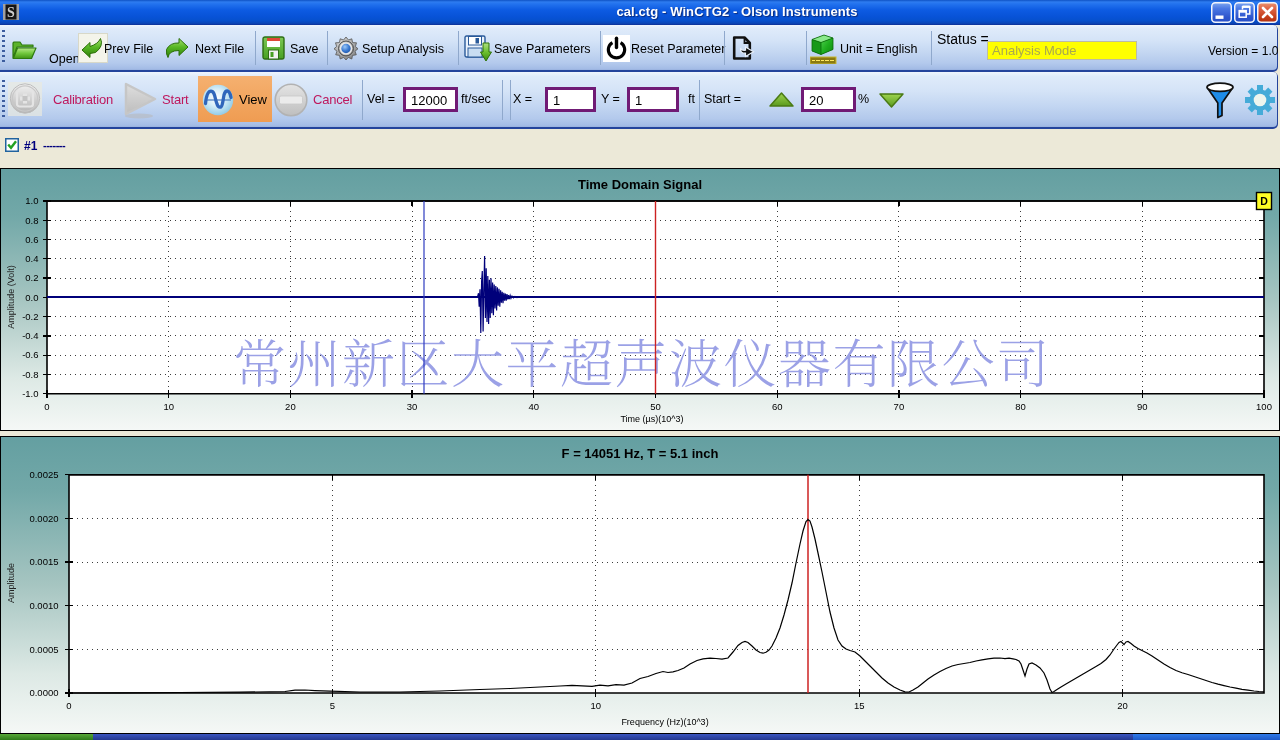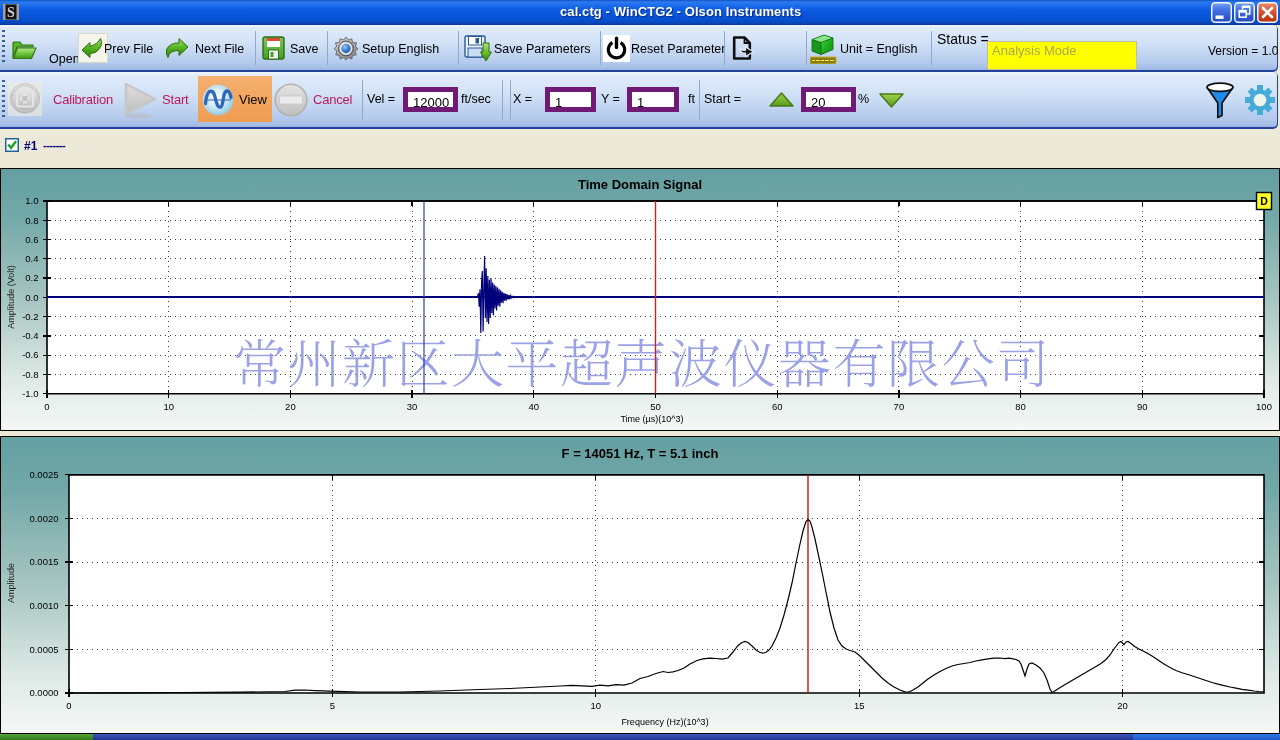--- a/index.html
+++ b/index.html
@@ -4,30 +4,30 @@
 html,body{width:1280px;height:740px;overflow:hidden}
 body{font-family:"Liberation Sans",sans-serif;background:#ece9d8;position:relative}
 div{position:absolute}
 svg{position:absolute}
 .tb{width:1277px;border-radius:0 4px 4px 0}
 .t1{background:linear-gradient(180deg,#eef5fe 0%,#dfebfa 8%,#d4e3f7 35%,#c4d7f2 60%,#b3c9ec 85%,#a4bce6 97%,#98b1de 100%)}
 .sep{width:1px;background:#8fa8cc;top:31px;height:34px}
 .sep2{width:1px;background:#8fa8cc;top:80px;height:40px}
 .lbl{font-size:12.5px;color:#000;white-space:nowrap}
 .dis{color:#be185d;letter-spacing:-0.2px}
-.inp{background:#fff;border:5px solid #701a75;font-size:13px;color:#000;padding:3px 0 0 5px;white-space:nowrap}
+.inp{background:#fff;border:3px solid #701a75;font-size:13px;color:#000;padding:3px 0 0 5px;white-space:nowrap}
 .grip{left:2px;width:3px;background-image:repeating-linear-gradient(180deg,#3c5c9e 0,#3c5c9e 2px,transparent 2px,transparent 5px)}
 </style></head><body>
 <div style="left:0;top:0;width:1280px;height:25px;background:linear-gradient(180deg,#0f52c4 0%,#2e7cf0 8%,#2272ee 16%,#0d5be2 40%,#0853d8 65%,#0650cd 82%,#0a46b8 93%,#0d2f94 100%)"></div>
 <svg style="left:3px;top:4px" width="16" height="16">
     <rect width="16" height="16" fill="#a0a0a0"></rect>
     <rect x="2.5" y="0.5" width="11" height="15" fill="#141414"></rect>
     <text x="8" y="13" font-family="Liberation Serif,serif" font-size="14" font-weight="bold" fill="#cccccc" text-anchor="middle">S</text>
   </svg>
-<div style="left:560px;top:4px;width:354px;text-align:left;font-size:13px;font-weight:bold;color:#fff;text-shadow:1px 1px 1px #0a2a7a;font-family:'Liberation Sans',sans-serif;letter-spacing:0.1px">cal.ctg - WinCTG2 - Olson Instruments</div>
+<div style="left:560px;top:4px;width:354px;text-align:center;font-size:13px;font-weight:bold;color:#fff;text-shadow:1px 1px 1px #0a2a7a;font-family:'Liberation Sans',sans-serif;letter-spacing:0.1px">cal.ctg - WinCTG2 - Olson Instruments</div>
 <svg style="left:1211px;top:2px" width="21" height="21">
     <defs>
       <linearGradient id="wbmin1211" x1="0" y1="0" x2="0" y2="1">
         <stop offset="0" stop-color="#7da6f0"></stop>
         <stop offset="0.3" stop-color="#4a78e4"></stop>
         <stop offset="0.75" stop-color="#2e55cc"></stop>
         <stop offset="1" stop-color="#2850c8"></stop>
       </linearGradient>
     </defs>
     <rect x="0.75" y="0.75" width="19.5" height="19.5" rx="3.5" fill="url(#wbmin1211)" stroke="#f0f4fc" stroke-width="1.5"></rect>
@@ -128,21 +128,21 @@
         <stop offset="0.5" stop-color="#3878d0"></stop>
         <stop offset="1" stop-color="#1a4a9a"></stop>
       </radialGradient>
     </defs>
     <g fill="url(#gearg)" stroke="#585858" stroke-width="0.8">
       <path d="M12,1 L14.5,4 L17.8,2.8 L18.6,6.6 L22.5,6.8 L21.4,10.5 L24,12.8 L21,15.2 L22.3,18.8 L18.5,19.4 L17.8,23 L14.3,21.4 L12,24 L9.7,21.4 L6.2,23 L5.5,19.4 L1.7,18.8 L3,15.2 L0,12.8 L2.6,10.5 L1.5,6.8 L5.4,6.6 L6.2,2.8 L9.5,4 Z"></path>
     </g>
     <circle cx="12" cy="12.5" r="7.5" fill="url(#gearg)" stroke="#505050"></circle>
     <circle cx="12" cy="12.5" r="5.5" fill="url(#globeg)" stroke="#e8e8e8" stroke-width="1.6"></circle>
   </svg>
-<div class="lbl" style="left:362px;top:42px;">Setup English</div>
+<div class="lbl" style="left:362px;top:42px;">Setup Analysis</div>
 <div class="sep" style="left:458px"></div>
 <svg style="left:464px;top:35px" width="28" height="27">
     <rect x="1" y="1" width="20" height="21" rx="1.5" fill="#eaf2fc" stroke="#2a5a9a" stroke-width="1.4"></rect>
     <rect x="4.5" y="1.5" width="13" height="8.5" fill="#fff" stroke="#2a5a9a" stroke-width="1"></rect>
     <rect x="11.5" y="3" width="3.5" height="5.5" fill="#2a5a9a"></rect>
     <rect x="4" y="13" width="14" height="9" fill="#c8ddf2" stroke="#2a5a9a" stroke-width="1"></rect>
     <defs>
       <linearGradient id="garr" x1="0" y1="0" x2="0" y2="1">
         <stop offset="0" stop-color="#b0e080"></stop>
         <stop offset="0.5" stop-color="#6cc030"></stop>
@@ -183,21 +183,21 @@
     <path d="M2,6.5 L11,9.5 L11,21.5 L2,18 Z" fill="#16991a"></path>
     <path d="M2,6.5 L14,2 L23,5 L23,16.5 L11,21.5 L2,18 Z M11,9.5 L23,5 M11,9.5 L11,21.5 M2,6.5 L11,9.5" fill="none" stroke="#0a6a0a" stroke-width="0.8"></path>
     <rect x="0" y="24" width="26" height="7" fill="#8a7a10" stroke="#c8b830" stroke-width="1"></rect>
     <g stroke="#ffe860" stroke-width="1">
       <path d="M2,27.5 h3 M6,27.5 h4 M11,27.5 h3 M15,27.5 h4 M20,27.5 h4"></path>
     </g>
   </svg>
 <div class="lbl" style="left:840px;top:42px;">Unit = English</div>
 <div class="sep" style="left:931px"></div>
 <div class="lbl" style="left:937px;top:31px;font-size:14px">Status =</div>
-<div style="left:987px;top:41px;width:150px;height:29px;background:#ffff00;border:1px solid #bcbca4;font-size:13px;color:#a9a94e;padding:1px 0 4px 4px">Analysis Mode</div>
+<div style="left:987px;top:41px;width:150px;height:19px;background:#ffff00;border:1px solid #bcbca4;font-size:13px;color:#a9a94e;padding:1px 0 4px 4px">Analysis Mode</div>
 <div class="lbl" style="left:1208px;top:44px;font-size:12px">Version = 1.0</div>
 <div style="left:0;top:72px;width:1278px;height:57px;background:#24449c;border-radius:0 5px 5px 0"></div>
 <div class="tb t1" style="left:0;top:72px;height:55px"></div>
 <div class="grip" style="top:80px;height:40px"></div>
 <svg style="left:8px;top:82px" width="34" height="34">
     <defs>
       <linearGradient id="calg" x1="0" y1="0" x2="0" y2="1">
         <stop offset="0" stop-color="#f2f2f2"></stop>
         <stop offset="0.5" stop-color="#d2d2d2"></stop>
         <stop offset="1" stop-color="#b4b4b4"></stop>

